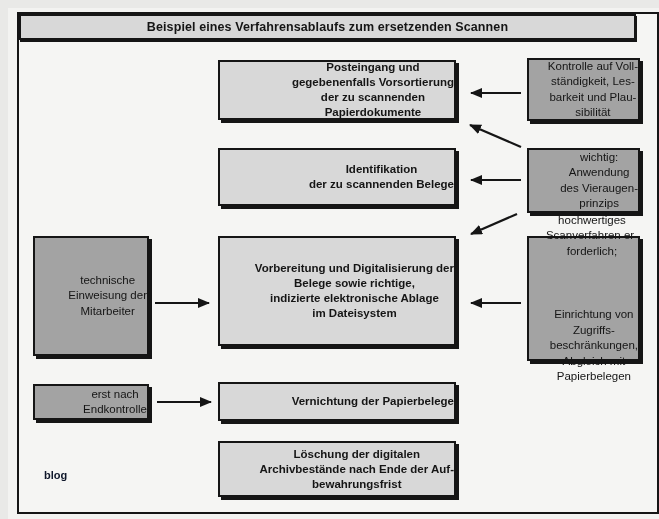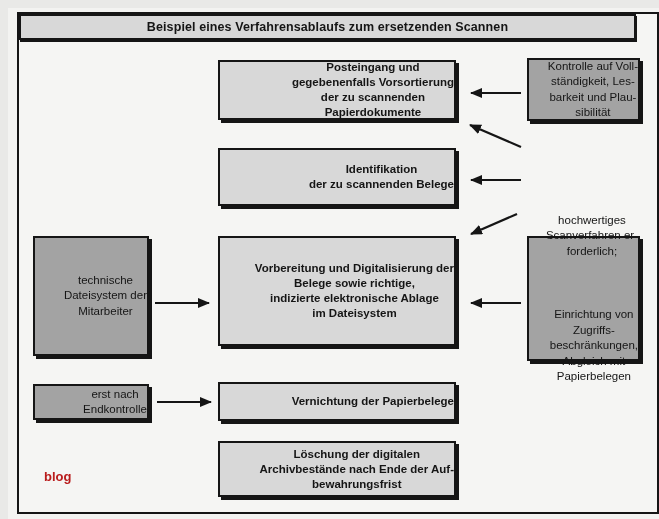--- a/index.html
+++ b/index.html
@@ -48,21 +48,21 @@
   #l1{top:228px;height:116px;}
   #l2{top:376px;height:32px;}
   #r1{top:50px;height:59px;}
   #r2{top:140px;height:61px;}
   #r3{top:228px;height:121px;gap:42px;}
   #r3 .txt2{margin-top:6px;white-space:pre-line;}
   #arrows{position:absolute;left:0;top:0;width:659px;height:519px;pointer-events:none;}
   #arrows line{stroke:var(--line,#151515);stroke-width:2.2;}
   #watermark{
     position:absolute;left:36px;top:461px;
-    font-size:13px;font-weight:bold;color:#b91c1c;
+    font-size:11px;font-weight:bold;color:#0f172a;
   }
 </style>
 </head>
 <body>
 
 <div id="stage">
 
   <div id="frame"></div>
 
   <div id="titlebar">
@@ -89,33 +89,39 @@
     <span class="txt">Vernichtung der Papierbelege</span>
   </div>
   <div id="c5" class="box center">
     <span class="txt">Löschung der digitalen
 Archivbestände nach Ende der Auf-
 bewahrungsfrist</span>
   </div>
 
   <div id="l1" class="box side lcol">
     <span class="txt">technische
-Dateisystem der
+Einweisung der
 Mitarbeiter</span>
   </div>
   <div id="l2" class="box side lcol">
     <span class="txt">erst nach
 Endkontrolle</span>
   </div>
 
   <div id="r1" class="box side rcol">
     <span class="txt">Kontrolle auf Voll-
 ständigkeit, Les-
 barkeit und Plau-
 sibilität</span>
+  </div>
+  <div id="r2" class="box side rcol">
+    <span class="txt">wichtig:
+Anwendung
+des Vieraugen-
+prinzips</span>
   </div>
   <div id="r3" class="box side rcol">
     <span class="txt">hochwertiges
 Scanverfahren er-
 forderlich;</span>
     <span class="txt2">Einrichtung von
 Zugriffs-
 beschränkungen,
 Abgleich mit
 Papierbelegen</span>

